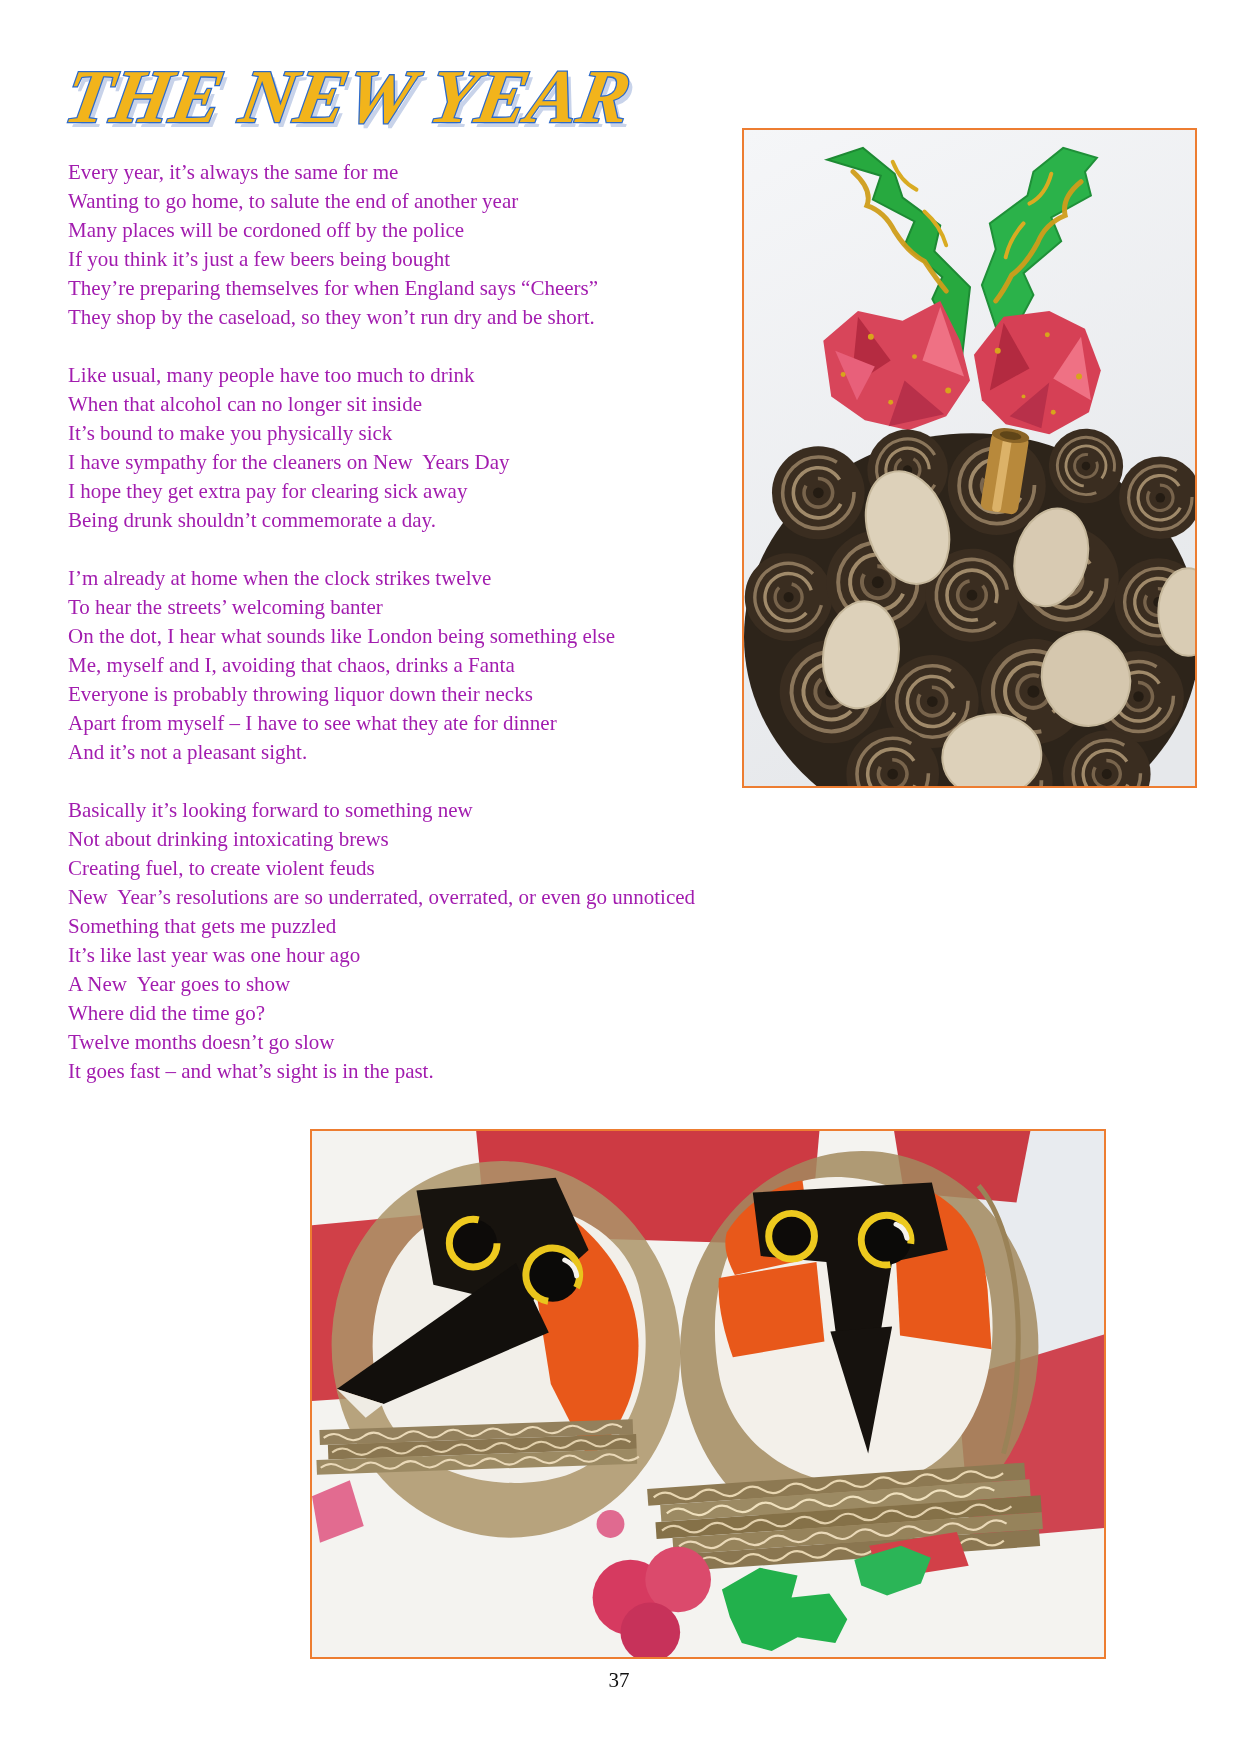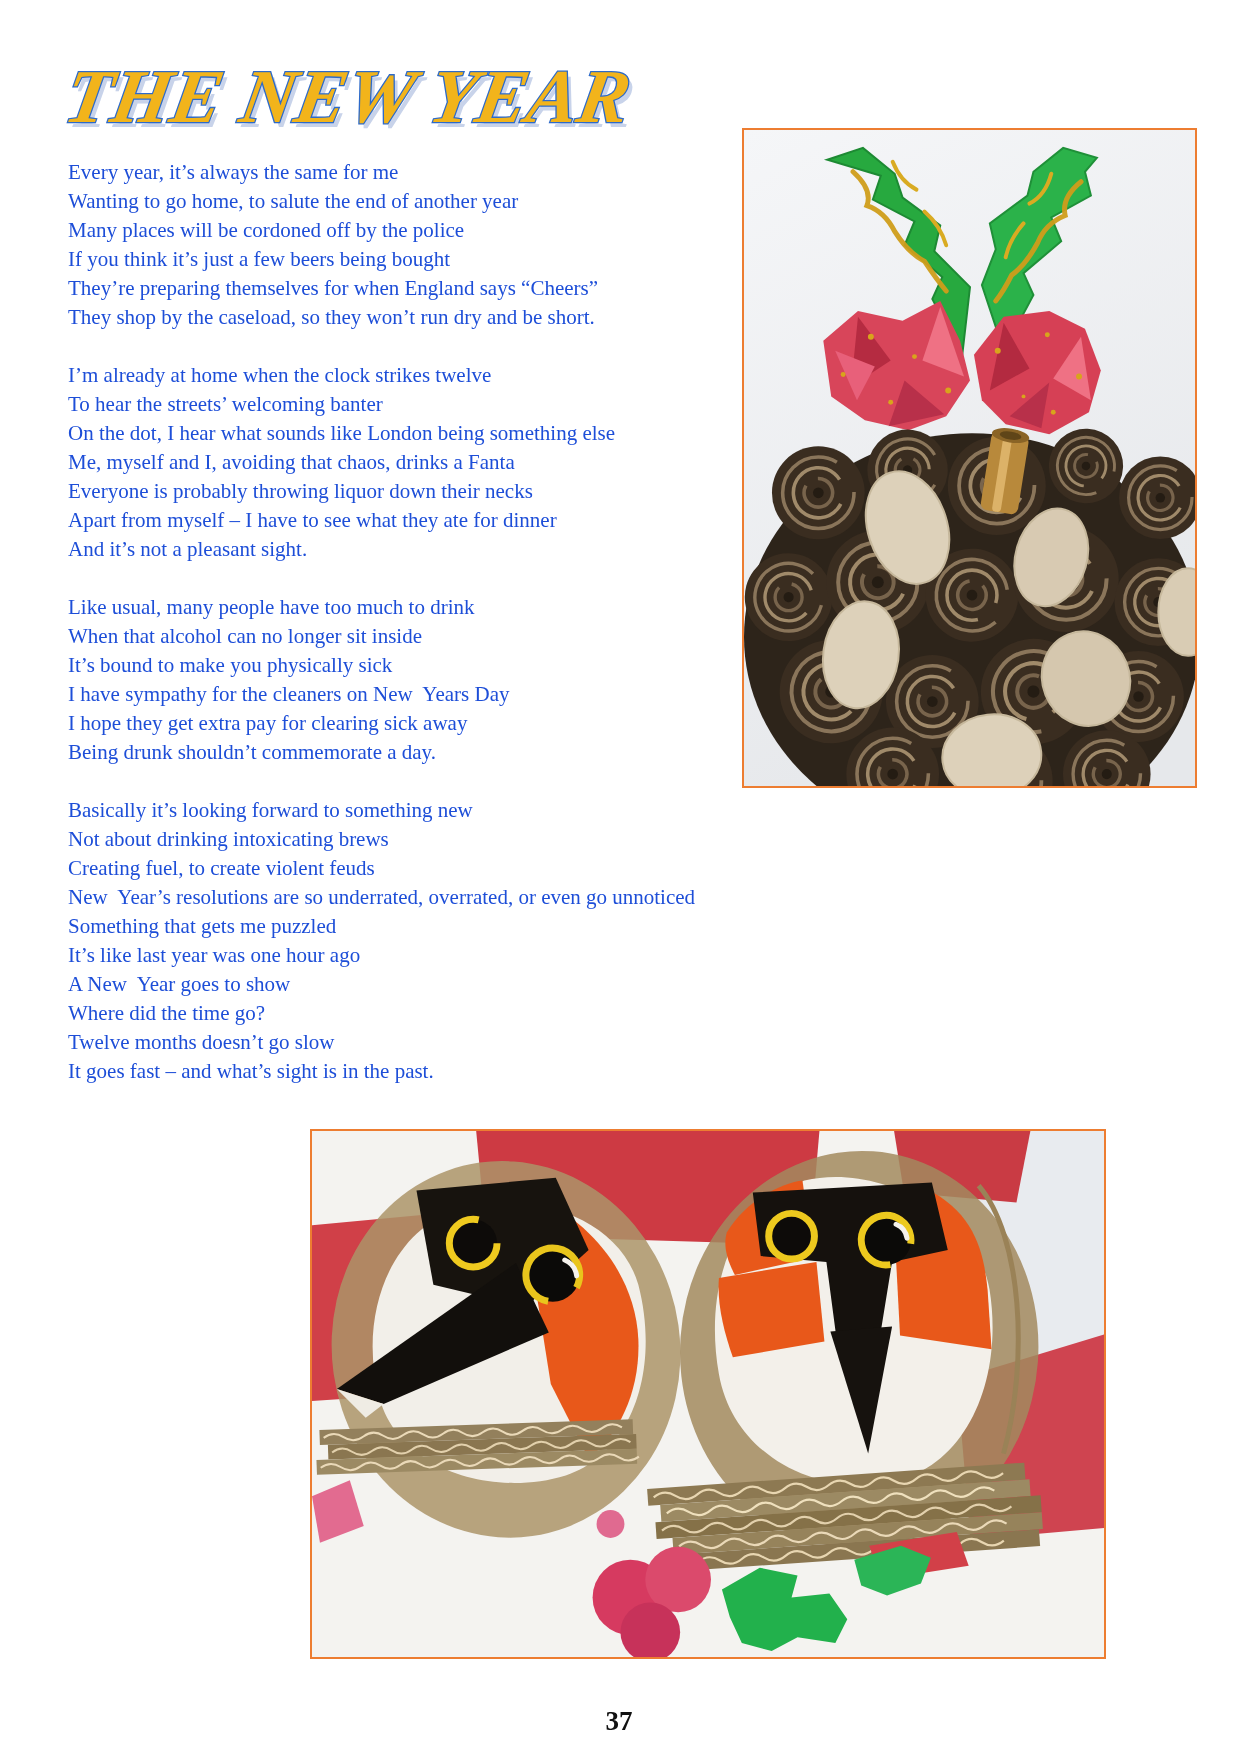--- a/index.html
+++ b/index.html
@@ -8,34 +8,34 @@
     position: relative;
     font-family: "Liberation Serif", serif;
     overflow: hidden;
   }
   .title-wrap {
     position: absolute; left: 58px; top: 48px;
     width: 600px; height: 96px;
   }
   .poem {
     position: absolute; left: 68px; top: 158px; width: 780px;
-    font-size: 21px; line-height: 29px; color: #1d4ed8;
+    font-size: 21px; line-height: 29px; color: #a21caf;
   }
   .stanza { margin: 0 0 29px 0; padding: 0; }
   .line { display: block; white-space: pre-wrap; }
   .photo {
     position: absolute; border: 2px solid #ED7D31;
     box-sizing: border-box; background: #f1f2f4; overflow: hidden;
   }
   .photo-top { left: 742px; top: 128px; width: 455px; height: 660px; }
   .photo-bottom { left: 310px; top: 1129px; width: 796px; height: 530px; }
   .photo svg { display: block; width: 100%; height: 100%; }
   .page-number {
-    position: absolute; left: 0; top: 1706px; width: 1238px;
-    text-align: center; font-size: 27px; font-weight: bold; color: #111;
+    position: absolute; left: 0; top: 1668px; width: 1238px;
+    text-align: center; font-size: 21px; font-weight: normal; color: #111;
   }
 </style>
 </head>
 <body>
 
 <div class="title-wrap">
   <svg viewBox="0 0 600 96" overflow="visible">
     <g transform="skewX(-10)">
       <text x="22" y="79" font-family="Liberation Serif, serif" font-style="italic" font-weight="bold" font-size="76" fill="#c8d3ea">THE NEW YEAR</text>
       <text x="17" y="74" font-family="Liberation Serif, serif" font-style="italic" font-weight="bold" font-size="76" fill="#f2b41b" stroke="#2d6ac9" stroke-width="2.6" paint-order="stroke">THE NEW YEAR</text>
@@ -44,37 +44,37 @@
 </div>
 
 <div class="poem">
   <p class="stanza">
     <span class="line">Every year, it’s always the same for me</span>
     <span class="line">Wanting to go home, to salute the end of another year</span>
     <span class="line">Many places will be cordoned off by the police</span>
     <span class="line">If you think it’s just a few beers being bought</span>
     <span class="line">They’re preparing themselves for when England says “Cheers”</span>
     <span class="line">They shop by the caseload, so they won’t run dry and be short.</span>
+  </p>
+  <p class="stanza">
+    <span class="line">Like usual, many people have too much to drink</span>
+    <span class="line">When that alcohol can no longer sit inside</span>
+    <span class="line">It’s bound to make you physically sick</span>
+    <span class="line">I have sympathy for the cleaners on New  Years Day</span>
+    <span class="line">I hope they get extra pay for clearing sick away</span>
+    <span class="line">Being drunk shouldn’t commemorate a day.</span>
   </p>
   <p class="stanza">
     <span class="line">I’m already at home when the clock strikes twelve</span>
     <span class="line">To hear the streets’ welcoming banter</span>
     <span class="line">On the dot, I hear what sounds like London being something else</span>
     <span class="line">Me, myself and I, avoiding that chaos, drinks a Fanta</span>
     <span class="line">Everyone is probably throwing liquor down their necks</span>
     <span class="line">Apart from myself – I have to see what they ate for dinner</span>
     <span class="line">And it’s not a pleasant sight.</span>
-  </p>
-  <p class="stanza">
-    <span class="line">Like usual, many people have too much to drink</span>
-    <span class="line">When that alcohol can no longer sit inside</span>
-    <span class="line">It’s bound to make you physically sick</span>
-    <span class="line">I have sympathy for the cleaners on New  Years Day</span>
-    <span class="line">I hope they get extra pay for clearing sick away</span>
-    <span class="line">Being drunk shouldn’t commemorate a day.</span>
   </p>
   <p class="stanza">
     <span class="line">Basically it’s looking forward to something new</span>
     <span class="line">Not about drinking intoxicating brews</span>
     <span class="line">Creating fuel, to create violent feuds</span>
     <span class="line">New  Year’s resolutions are so underrated, overrated, or even go unnoticed</span>
     <span class="line">Something that gets me puzzled</span>
     <span class="line">It’s like last year was one hour ago</span>
     <span class="line">A New  Year goes to show</span>
     <span class="line">Where did the time go?</span>

